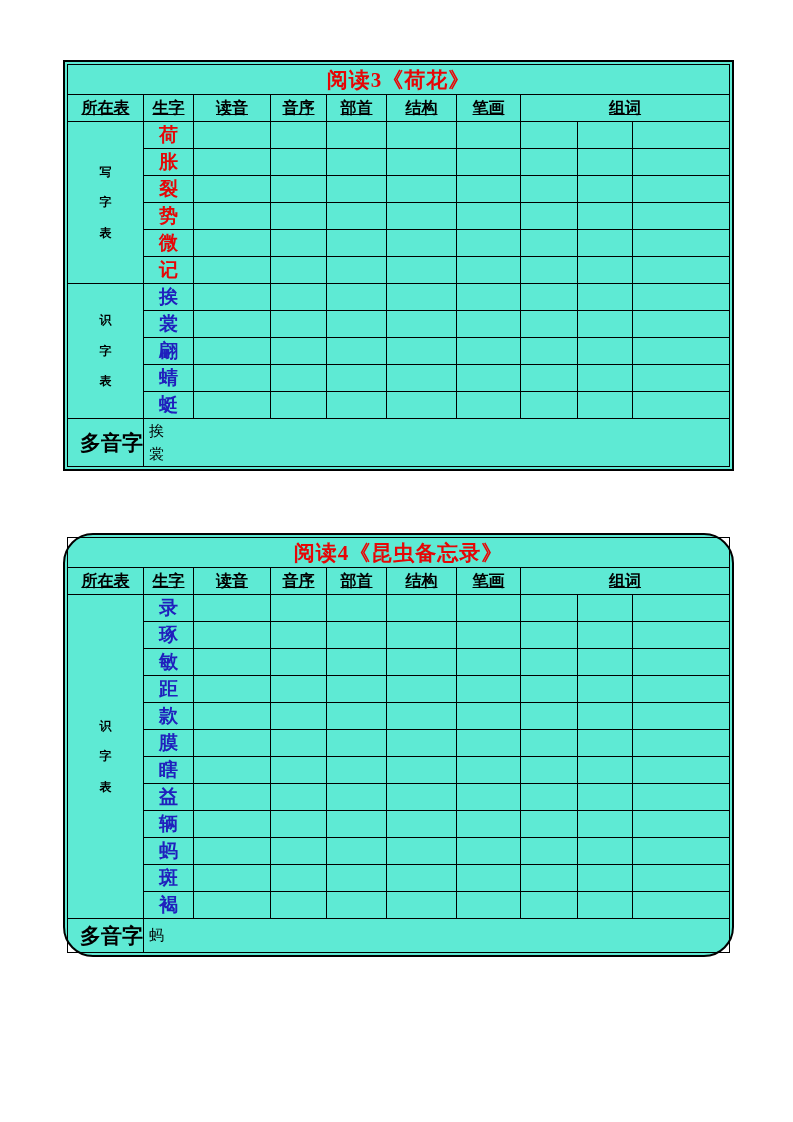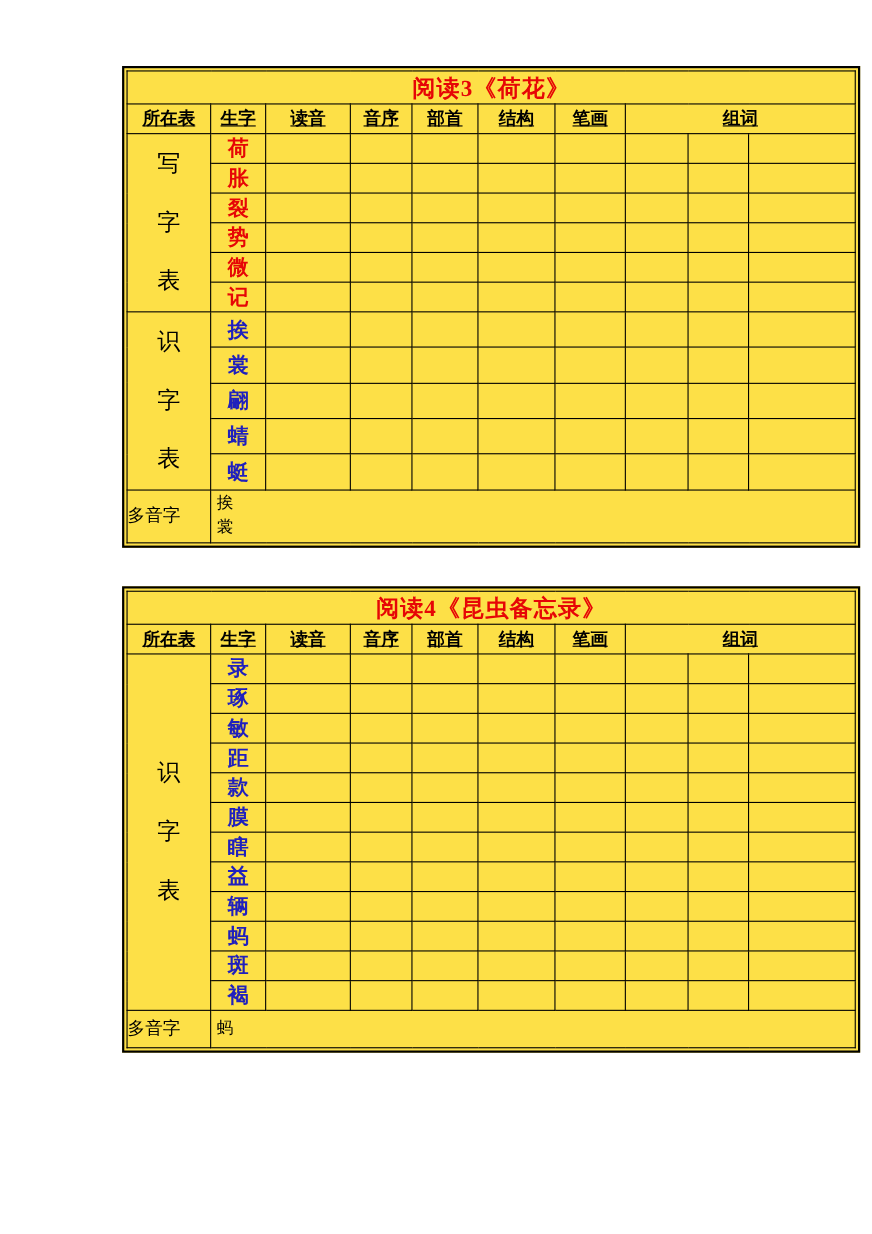--- a/index.html
+++ b/index.html
@@ -1,39 +1,39 @@
 <!DOCTYPE html>
 <html><head>
 <meta charset="utf-8">
 <style>
   html,body { margin:0; padding:0; background:#ffffff; }
   .page {
     position:relative; width:793px; height:1122px; background:#ffffff;
     font-family:"Liberation Serif", serif; color:#000;
   }
   .tbl-wrap {
-    position:absolute; left:63px; border:2px solid #000; padding:2px; background:#fde047;margin-left:48px;
+    position:absolute; left:63px; border:2px solid #000; padding:2px; background:#5eead4;
   }
   #table1 { top:60px; }
-  #table2 { top:533px; }
+  #table2 { top:533px;border-radius:30px; }
   table { border-collapse:collapse; table-layout:fixed; width:662px; }
   td, th { border:1px solid #000; padding:0; overflow:hidden; }
   .title-cell {
     height:29px; text-align:center; font-weight:bold; font-size:21px;
     letter-spacing:1px; color:#e60606;
   }
   .hdr { height:26px; font-size:16px; font-weight:bold; text-align:center;text-decoration:underline; }
   .char-cell { height:24px; text-align:center; font-weight:bold; font-size:19px; }
   .red  { color:#e60606; }
   .blue { color:#2020bd; }
-  .grp  { text-align:center; vertical-align:middle; font-weight:normal; font-size:21px; }
+  .grp  { text-align:center; vertical-align:middle; font-weight:bold; font-size:12px; }
   .vert { display:inline-block; width:1.2em; word-break:break-all; line-height:2.55; text-align:center; }
   .poly-row-1 td { height:47px; }
   .poly-row-2 td { height:33px; }
-  .poly-label { font-weight:normal; font-size:16px; text-align:left; vertical-align:middle; }
+  .poly-label { font-weight:bold; font-size:21px; text-align:right; vertical-align:middle; }
   .poly-cell  { text-align:left; vertical-align:middle; padding-left:5px; font-size:15px; }
   .poly-cell .line { display:block; line-height:1.5; }
 </style>
 </head>
 <body>
 
 <div class="page">
 
   <div class="tbl-wrap" id="table1">
     <table>

